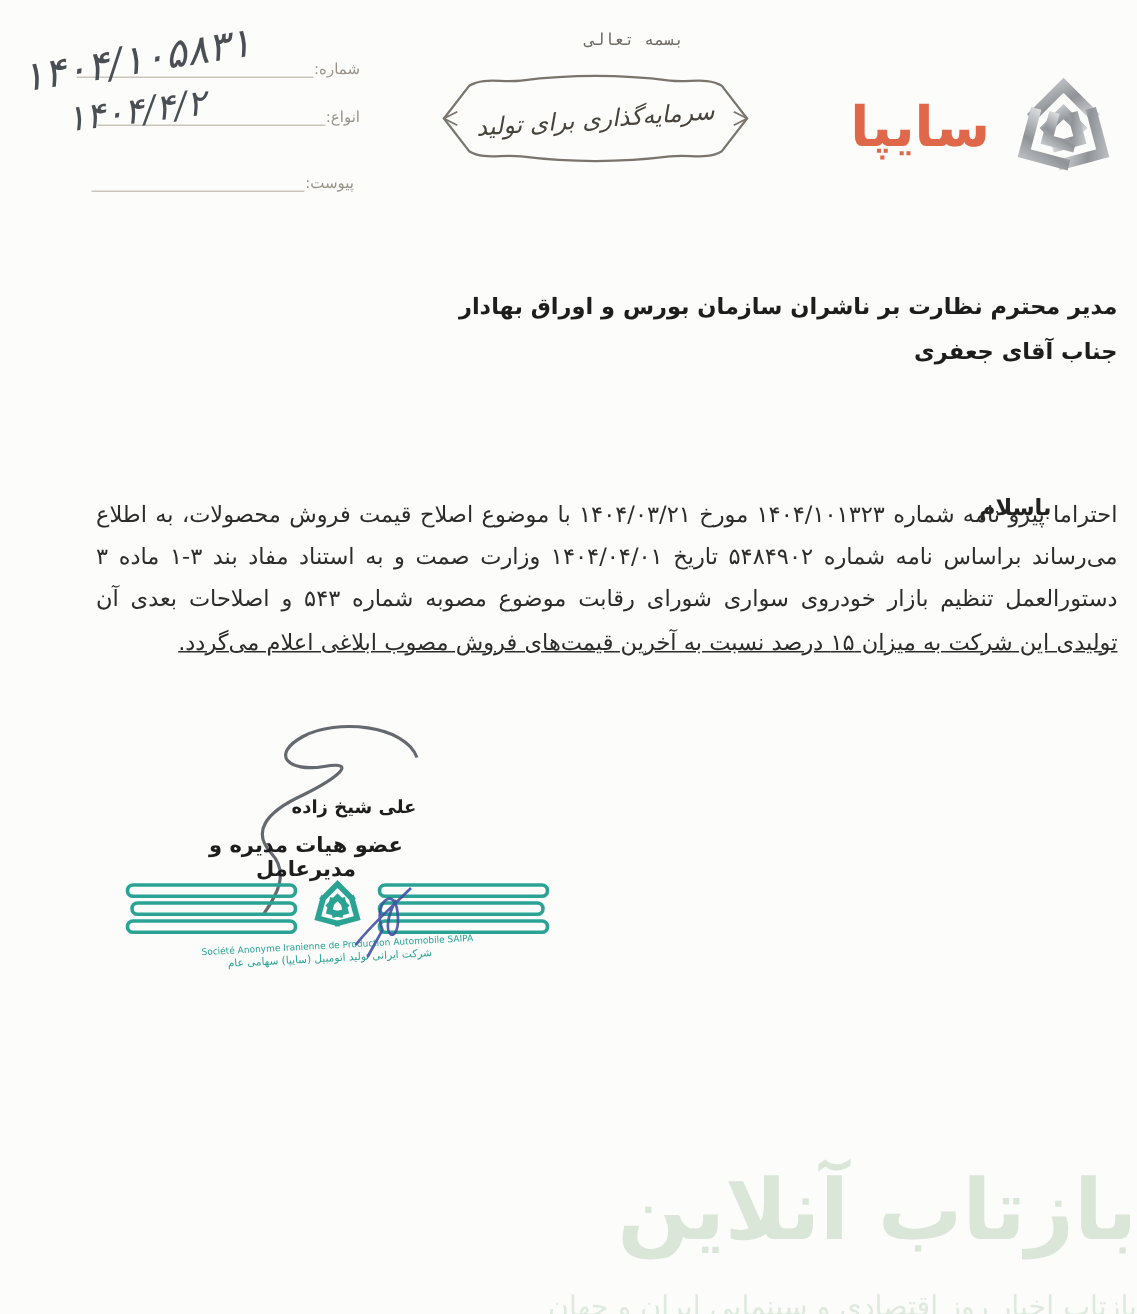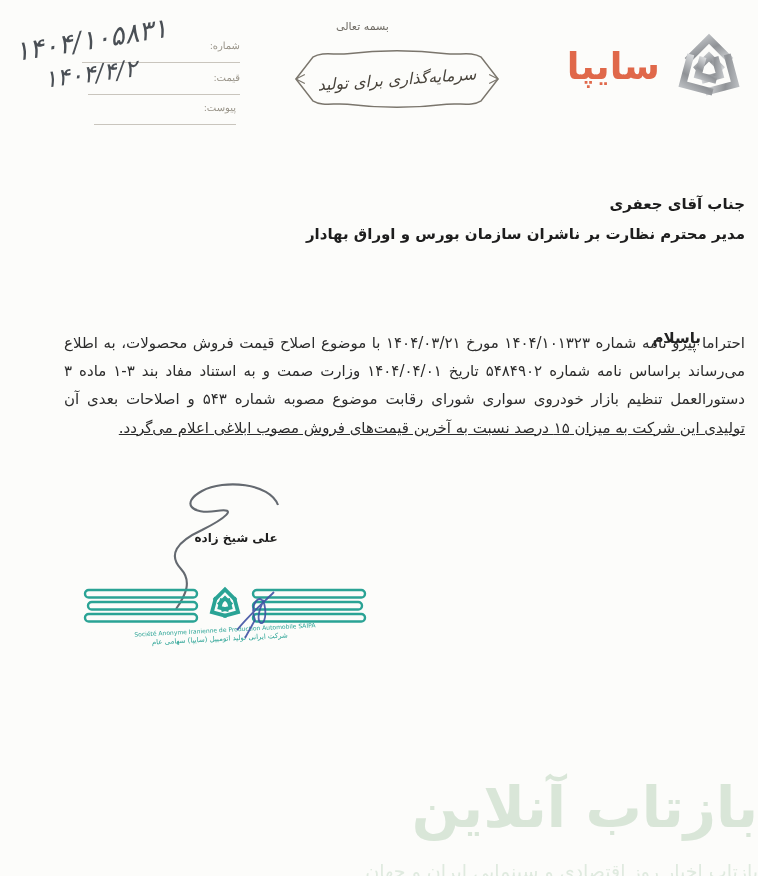--- a/index.html
+++ b/index.html
@@ -5,42 +5,42 @@
   * { margin:0; padding:0; box-sizing:border-box; }
   html,body { background:#ffffff; }
   body { font-family:"DejaVu Sans", sans-serif; }
   .page {
     position:relative; width:758px; height:876px; margin:0 auto;
     background:#fcfcfa; overflow:hidden; direction:rtl;
   }
 
   
   .ref-block { position:absolute; top:24px; left:8px; width:240px; direction:rtl; }
-  .ref-row { position:absolute; display:flex; flex-direction:column; align-items:flex-start;font-family:Liberation Serif, serif; }
+  .ref-row { position:absolute; display:flex; flex-direction:row; align-items:center; }
   .ref-label { font-size:10px; color:#999489; letter-spacing:1px; white-space:nowrap; }
   .ref-line { border-bottom:1px solid #c9c5bd; height:12px; }
   .row-number { top:16px; left:18px; width:214px; }
   .row-number .ref-line { width:158px; }
   .row-date { top:48px; left:18px; width:214px; }
   .row-date .ref-line { width:152px; }
-  .row-attach { top:78px; left:18px; width:210px; }
+  .row-attach { top:92px; left:18px; width:210px; }
   .row-attach .ref-line { width:142px; }
   .hand { position:absolute; direction:rtl; color:#4a4f55; font-family:"DejaVu Serif","DejaVu Sans",serif;
           font-style:italic; white-space:nowrap; }
   .hand-number { top:0px; left:6px; font-size:27px; transform:rotate(-9deg); letter-spacing:2px; }
   .hand-date { top:36px; left:36px; font-size:24px; transform:rotate(-7deg); letter-spacing:3px; }
 
   
-  .bismillah { position:absolute; top:20px; left:336px; width:120px; text-align:left;
-               font-size:11px; color:#6e6a63; letter-spacing:1px; }
+  .bismillah { position:absolute; top:20px; left:336px; width:120px; text-align:right;
+               font-size:11px; color:#6e6a63; letter-spacing:1px;font-family:Liberation Mono, monospace; }
   .cartouche { position:absolute; top:48px; left:288px; }
   .cartouche text { font-family:"DejaVu Sans", sans-serif; }
 
   
-  .brand { position:absolute; top:22px; left:560px; width:192px; height:86px; }
+  .brand { position:absolute; top:40px; left:560px; width:192px; height:86px; }
   .brand-icon { position:absolute; top:0; right:0; }
   .brand-name { position:absolute; top:26px; right:92px; font-size:37px; font-weight:bold;
                 color:#e0684a; letter-spacing:0px; line-height:1; }
 
   
   .recipient { position:absolute; top:189px; right:13px; text-align:right; color:#1d1d1d; }
   .recipient div { font-size:15px; font-weight:bold; line-height:30px; }
   .greeting { position:absolute; top:293px; right:57px; font-size:15px; font-weight:bold; color:#222;margin-top:36px; }
 
   
@@ -68,21 +68,21 @@
 <body>
 
 <div class="page">
 
   <div class="ref-block">
     <div class="ref-row row-number">
       <span class="ref-label">شماره:</span>
       <span class="ref-line"></span>
     </div>
     <div class="ref-row row-date">
-      <span class="ref-label">قیمت:</span>
+      <span class="ref-label">انواع:</span>
       <span class="ref-line"></span>
     </div>
     <div class="ref-row row-attach">
       <span class="ref-label">پیوست:</span>
       <span class="ref-line"></span>
     </div>
     <div class="hand hand-number">۱۴۰۴/۱۰۵۸۳۱</div>
     <div class="hand hand-date">۱۴۰۴/۴/۲</div>
   </div>
 
@@ -116,37 +116,38 @@
         <g transform="rotate(240)">
           <polyline points="-26,-10 0,-36 26,-10"></polyline>
           <polyline points="-16,1 0,-15 16,1"></polyline>
         </g>
       </g>
     </svg>
     <div class="brand-name">سایپا</div>
   </div>
 
   <div class="recipient">
+    <div>مدیر محترم نظارت بر ناشران سازمان بورس و اوراق بهادار</div>
     <div>جناب آقای جعفری</div>
-    <div>مدیر محترم نظارت بر ناشران سازمان بورس و اوراق بهادار</div>
   </div>
 
   <div class="greeting">باسلام</div>
 
   <div class="body-text">
     <div class="body-line">احتراما پیرو نامه شماره ۱۴۰۴/۱۰۱۳۲۳ مورخ ۱۴۰۴/۰۳/۲۱ با موضوع اصلاح قیمت فروش محصولات، به اطلاع</div>
     <div class="body-line">می‌رساند براساس نامه شماره ۵۴۸۴۹۰۲ تاریخ ۱۴۰۴/۰۴/۰۱ وزارت صمت و به استناد مفاد بند ۳-۱ ماده ۳</div>
     <div class="body-line">دستورالعمل تنظیم بازار خودروی سواری شورای رقابت موضوع مصوبه شماره ۵۴۳ و اصلاحات بعدی آن</div>
     <div class="body-line last">تولیدی این شرکت به میزان ۱۵ درصد نسبت به آخرین قیمت‌های فروش مصوب ابلاغی اعلام می‌گردد.</div>
   </div>
 
   <svg class="sig-scribble" width="178" height="140" viewBox="0 0 178 140">
     <path d="M 152,30 C 144,8 98,4 76,16 C 54,28 66,40 90,36 C 114,32 98,44 76,55 C 50,67 42,80 55,94 C 66,106 60,120 50,134" fill="none" stroke="#4e545c" stroke-width="2.1" opacity="0.88"></path>
   </svg>
   <div class="sig-name">علی شیخ زاده</div>
+  <div class="sig-title">عضو هیات مدیره و مدیرعامل</div>
 
   <div class="stamp">
     <svg width="286" height="72" viewBox="0 0 286 72">
       <g stroke="#2aa395" fill="none" stroke-width="2.4">
         <rect x="3" y="14" width="112" height="7.5" rx="3.75"></rect>
         <rect x="6" y="26" width="109" height="7.5" rx="3.75"></rect>
         <rect x="3" y="38" width="112" height="7.5" rx="3.75"></rect>
         <rect x="171" y="14" width="112" height="7.5" rx="3.75"></rect>
         <rect x="171" y="26" width="109" height="7.5" rx="3.75"></rect>
         <rect x="171" y="38" width="112" height="7.5" rx="3.75"></rect>

